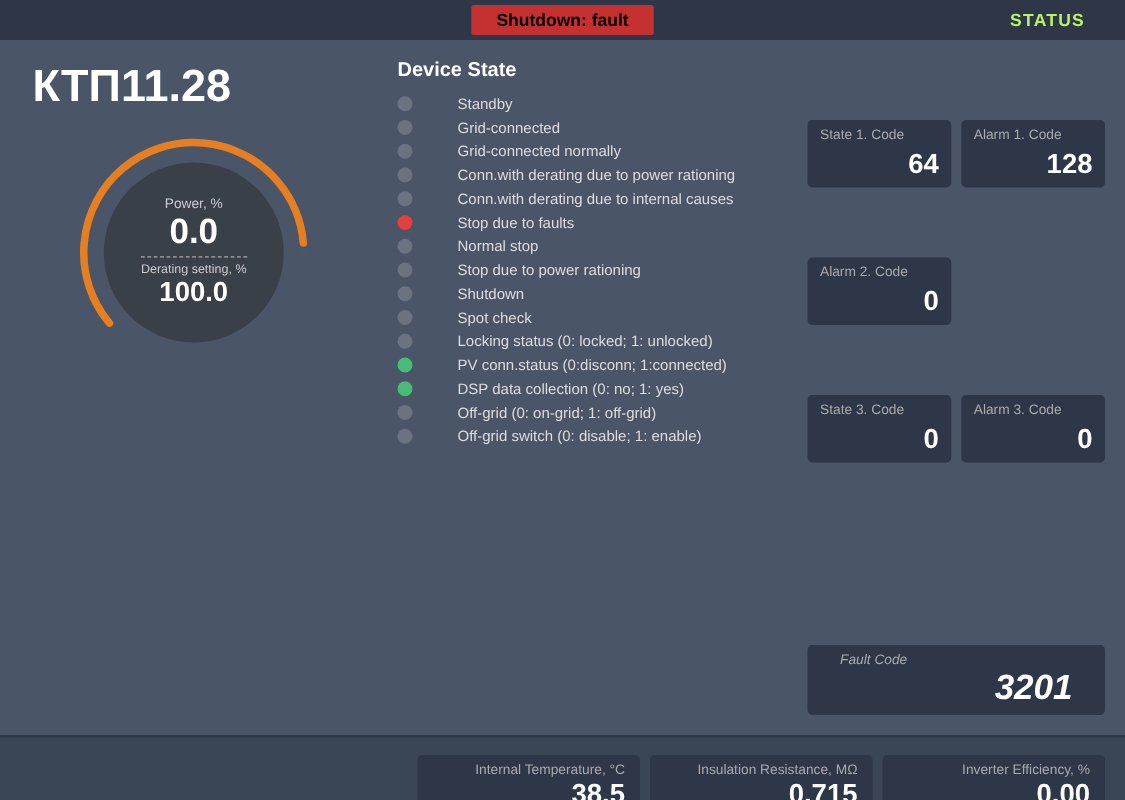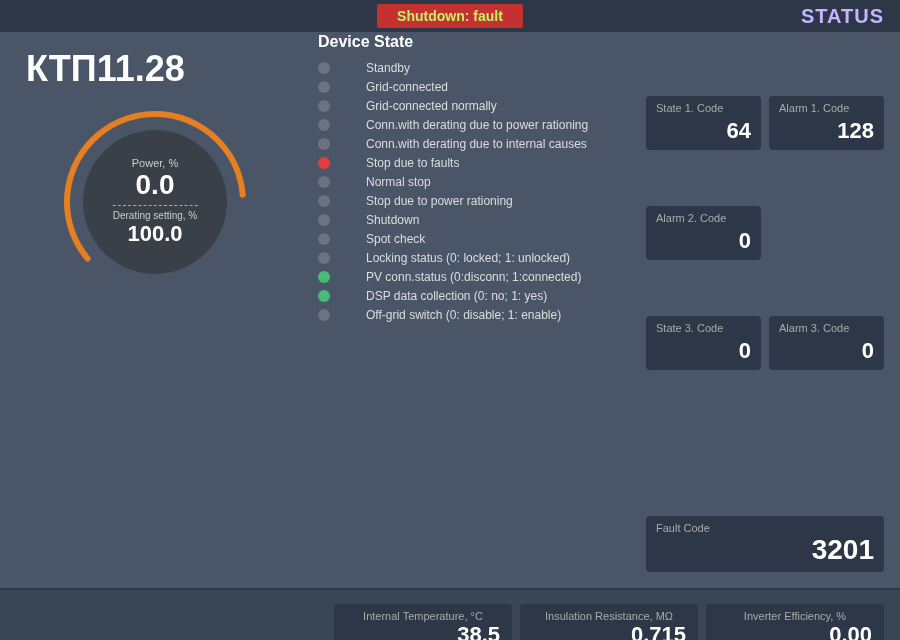--- a/index.html
+++ b/index.html
@@ -16,31 +16,31 @@
     .header {
       display: flex;
       align-items: center;
       justify-content: center;
       background: #2d3748;
       height: 32px;
       position: relative;
     }
     .header-fault {
       background: #c53030;
-      color: #bef264;
+      color: #000000;
       font-weight: bold;
       font-size: 14px;
       padding: 4px 20px;
       border-radius: 2px;
     }
     .header-status {
       position: absolute;
-      right: 16px;
-      color: #c4b5fd;
-      font-size: 20px;
+      right: 32px;
+      color: #bef264;
+      font-size: 14px;
       font-weight: bold;
       letter-spacing: 1px;
     }
 
     
     .main-content {
       display: flex;
       height: 556px;
     }
 
@@ -99,21 +99,21 @@
     }
     .gauge-value2 {
       font-size: 22px;
       font-weight: bold;
       color: #fff;
     }
 
     
     .middle-panel {
       width: 320px;
-      padding: 1px 8px;
+      padding: 16px 8px;
     }
     .device-state-title {
       font-size: 16px;
       font-weight: bold;
       color: #fff;
       margin-bottom: 10px;
     }
     .state-item {
       display: flex;
       align-items: center;
@@ -161,25 +161,26 @@
       margin-bottom: 4px;
     }
     .code-box-value {
       font-size: 22px;
       font-weight: bold;
       color: #fff;
     }
     .fault-code-box {
       background: #2d3748;
       border-radius: 4px;
-      padding: 6px 10px;
+      padding: 6px 26px;
       text-align: right;
       margin-top: 8px;
       align-self: flex-end;
       width: 100%;
+      font-style: italic;
     }
     .fault-code-label {
       font-size: 11px;
       color: #aaa;
       text-align: left;
     }
     .fault-code-value {
       font-size: 28px;
       font-weight: bold;
       color: #fff;
@@ -198,21 +199,21 @@
     .metric-box {
       flex: 1;
       background: #2d3748;
       border-radius: 4px;
       padding: 6px 12px;
       text-align: right;
     }
     .metric-label {
       font-size: 11px;
       color: #aaa;
-      text-align: center;
+      text-align: right;
       white-space: nowrap;
     }
     .metric-value {
       font-size: 22px;
       font-weight: bold;
       color: #fff;
     }
   </style>
 </head>
 <body>
@@ -296,20 +297,24 @@
         <div class="state-item">
           <span class="indicator ind-green"></span>
           <span>PV conn.status (0:disconn; 1:connected)</span>
         </div>
         <div class="state-item">
           <span class="indicator ind-green"></span>
           <span>DSP data collection (0: no; 1: yes)</span>
         </div>
         <div class="state-item">
           <span class="indicator ind-gray"></span>
+          <span>Off-grid (0: on-grid; 1: off-grid)</span>
+        </div>
+        <div class="state-item">
+          <span class="indicator ind-gray"></span>
           <span>Off-grid switch (0: disable; 1: enable)</span>
         </div>
       </div>
   </div>
 
   <div class="right-panel">
     <div class="codes-grid">
       <div class="code-box">
         <div class="code-box-label">State 1. Code</div>
         <div class="code-box-value">64</div>

